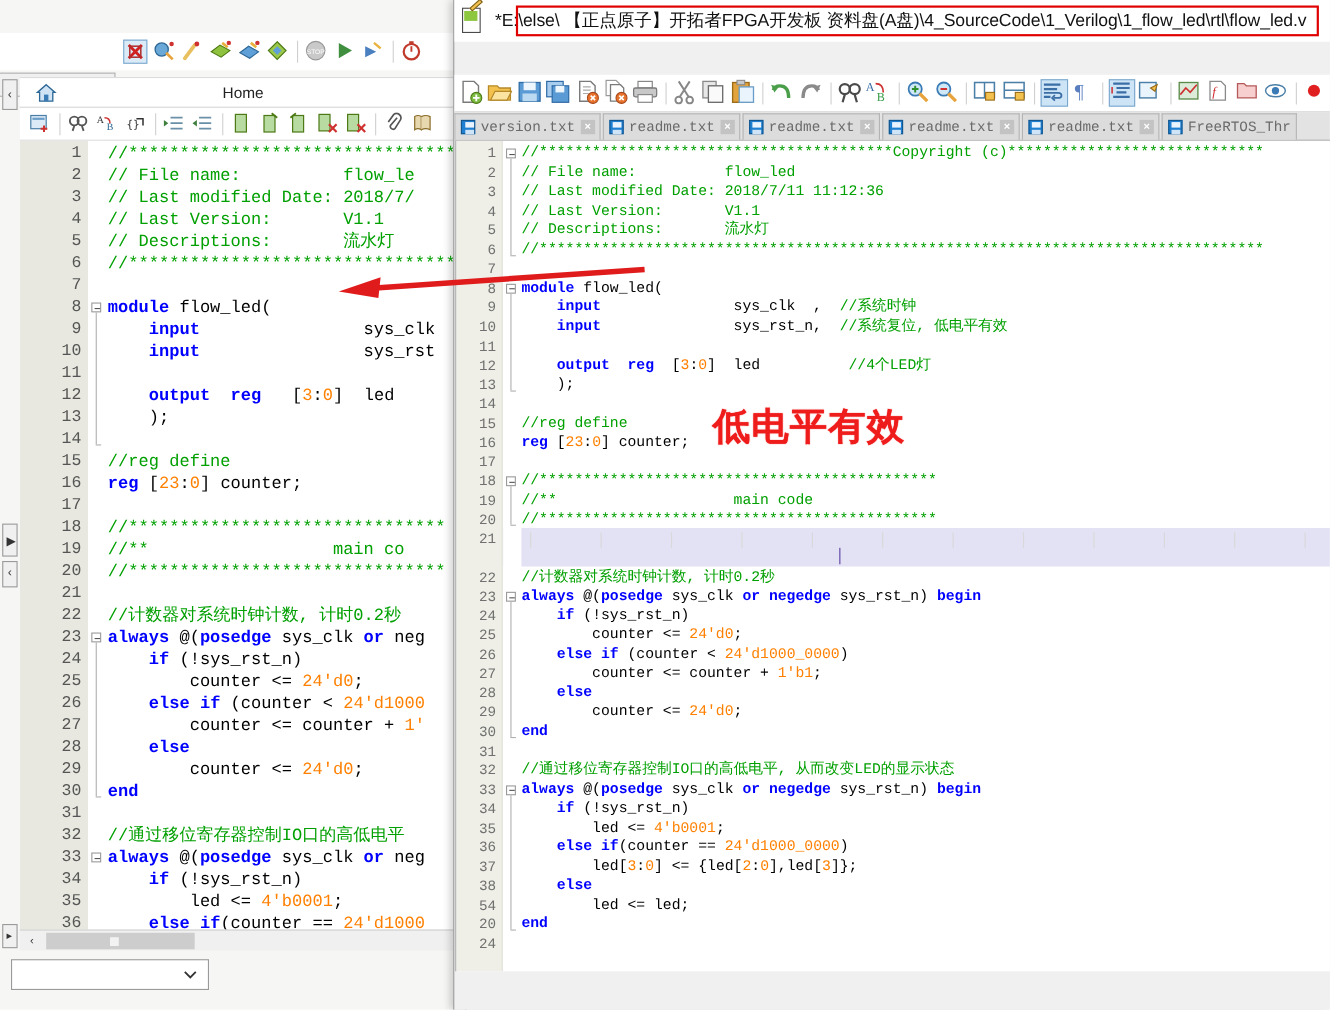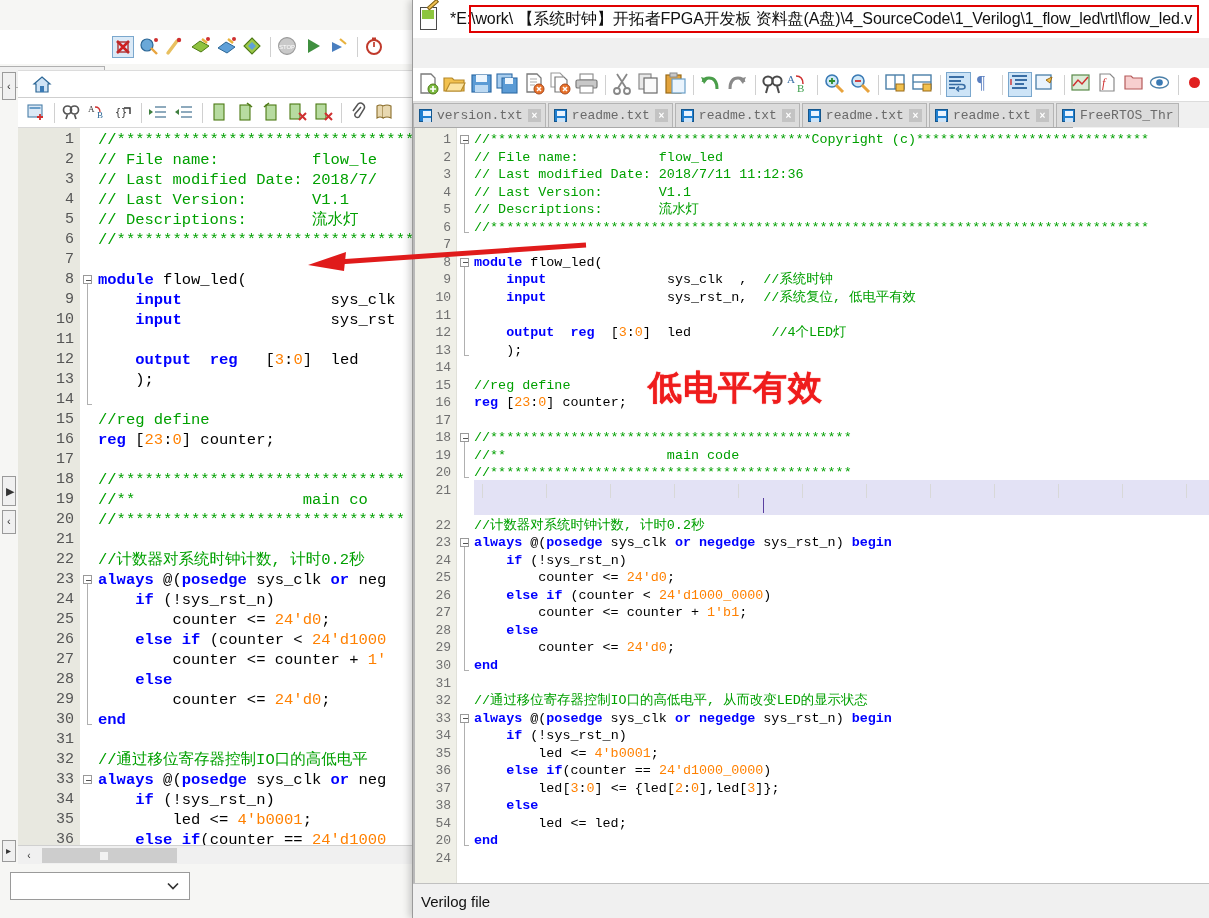--- a/index.html
+++ b/index.html
@@ -127,21 +127,21 @@
   #npp-menubar .mi { white-space:nowrap; cursor:default; }
 
   #npp-toolbar {
     position:absolute; left:0; top:68px; width:797px; height:34px;
     background:#ffffff; display:flex; align-items:center; padding-left:3px;
     border-bottom:1px solid #dcdcdc;
   }
   #npp-toolbar .tico { width:25px; height:25px; margin:0 1px; }
 
   #npp-tabs {
-    position:absolute; left:0; top:102px; width:660px; height:26px;
+    position:absolute; left:0; top:102px; width:797px; height:26px;
     background:#e3e3e3; display:flex; align-items:flex-end;
     border-bottom:1px solid #a9a9a9;
   }
   .tab {
     height:24px; display:flex; align-items:center; gap:5px;
     padding:0 4px 0 5px; margin-right:2px;
     background:#dcdcdc; border:1px solid #b4b4b4; border-bottom:none;
     font-family:"Liberation Mono", monospace; font-size:13px; color:#6a6a6a;
     white-space:nowrap; cursor:default;
   }
@@ -325,20 +325,21 @@
       </span>
     </div>
 
     <div id="bg-hometab">
       <span class="home-ico">
         <svg width="20" height="20" viewBox="0 0 20 20">
             <path d="M10 2 L18 9 L16 9 L16 17 L4 17 L4 9 L2 9 Z" fill="#cfe3f5" stroke="#2c6796" stroke-width="1.2"></path>
             <rect x="8" y="11" width="4" height="6" fill="#3a7ab5"></rect>
           </svg>
       </span>
+      <span class="home-label">Home</span>
     </div>
 
     <div id="bg-edtoolbar">
       <span class="tico">
         <svg width="20" height="20" viewBox="0 0 20 20">
             <rect x="2" y="3" width="14" height="12" fill="#dce9f6" stroke="#4a7fa8" stroke-width="1.1"></rect>
             <rect x="3.5" y="5" width="11" height="2" fill="#6a9ec8"></rect>
             <path d="M14 12 L14 18 M11 15 L17 15" stroke="#cf3030" stroke-width="1.8"></path>
           </svg>
       </span>
@@ -499,21 +500,21 @@
   </div>
 
   <div id="npp">
 
     <div id="npp-title">
       <span class="npp-doc-icon">
         <span class="pg"></span>
           <span class="gr"></span>
           <span class="pen"></span>
       </span>
-      <span class="ttxt">*E:\work\ 【系统时钟】开拓者FPGA开发板 资料盘(A盘)\4_SourceCode\1_Verilog\1_flow_led\rtl\flow_led.v</span>
+      <span class="ttxt">*E:\else\ 【正点原子】开拓者FPGA开发板 资料盘(A盘)\4_SourceCode\1_Verilog\1_flow_led\rtl\flow_led.v</span>
     </div>
     <div id="title-hilite"></div>
 
 
     <div id="npp-toolbar">
       <span class="tico">
         <svg width="23" height="23" viewBox="0 0 23 23">
             <path d="M4 2 H14 L18 6 V21 H4 Z" fill="#fff" stroke="#7a7a7a" stroke-width="1.3"></path>
             <circle cx="16" cy="17" r="5" fill="#7dbb42" stroke="#4d7a14" stroke-width="1"></circle>
             <path d="M16 14 V20 M13 17 H19" stroke="#fff" stroke-width="1.7"></path>
@@ -802,23 +803,20 @@
         <span class="indent-guide" style="left: 323px; top: 356px; height: 14px;"></span>
         <span class="indent-guide" style="left: 387px; top: 356px; height: 14px;"></span>
         <span class="indent-guide" style="left: 451px; top: 356px; height: 14px;"></span>
         <span class="indent-guide" style="left: 515px; top: 356px; height: 14px;"></span>
         <span class="indent-guide" style="left: 579px; top: 356px; height: 14px;"></span>
         <span class="indent-guide" style="left: 643px; top: 356px; height: 14px;"></span>
         <span class="indent-guide" style="left: 707px; top: 356px; height: 14px;"></span>
         <span class="indent-guide" style="left: 771px; top: 356px; height: 14px;"></span>
       </div>
 
-    <div id="npp-status">
-      <span>Verilog file</span>
-    </div>
   </div>
 
   <div id="cn-overlay">低电平有效</div>
 
   <svg style="position:absolute;left:300px;top:240px;width:290px;height:50px;pointer-events:none;">
     <path d="M286 5 L38 22" stroke="#e01b1b" stroke-width="5" stroke-linecap="butt"></path>
     <path d="M8 25 L46 12 L44 31 Z" fill="#e01b1b"></path>
   </svg>
 
 </div>

